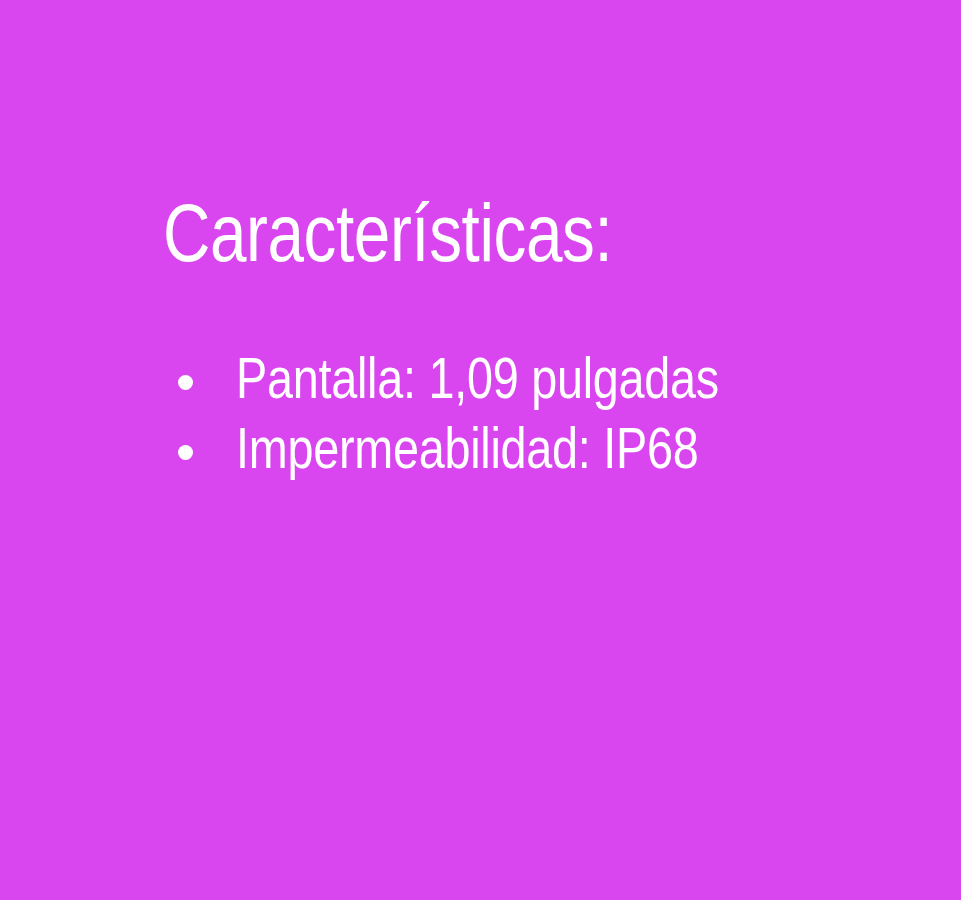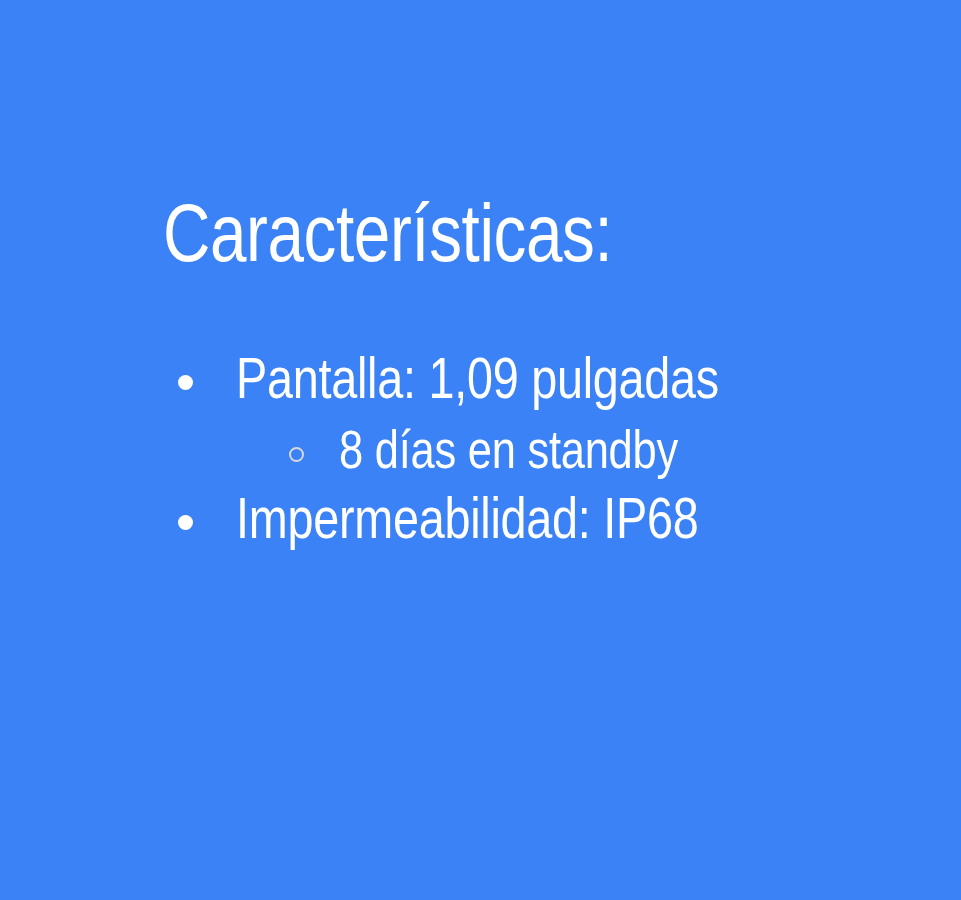--- a/index.html
+++ b/index.html
@@ -13,21 +13,21 @@
     overflow: hidden;
     background: #6e6e6e;
     font-family: "Liberation Sans", "DejaVu Sans", sans-serif;
     -webkit-font-smoothing: antialiased;
   }
 
   .slide {
     position: relative;
     width: 961px;
     height: 900px;
-    background: #3b82f6;
+    background: #d946ef;
     box-sizing: border-box;
   }
 
   
   .slide-title {
     position: absolute;
     left: 163px;
     top: 137px;
     font-size: 82px;
     line-height: 1.0;
@@ -118,24 +118,20 @@
 
   <ul class="feature-list">
 
     <li class="feature-item level-1">
       <span class="bullet-marker"></span>
       <span class="feature-text">Pantalla: 1,09 pulgadas</span>
     </li>
 
 
 
-    <li class="feature-item level-2">
-      <span class="bullet-marker"></span>
-      <span class="feature-text">8 días en standby</span>
-    </li>
 
 
     <li class="feature-item level-1">
       <span class="bullet-marker"></span>
       <span class="feature-text">Impermeabilidad: IP68</span>
     </li>
 
   </ul>
 </div>
 

